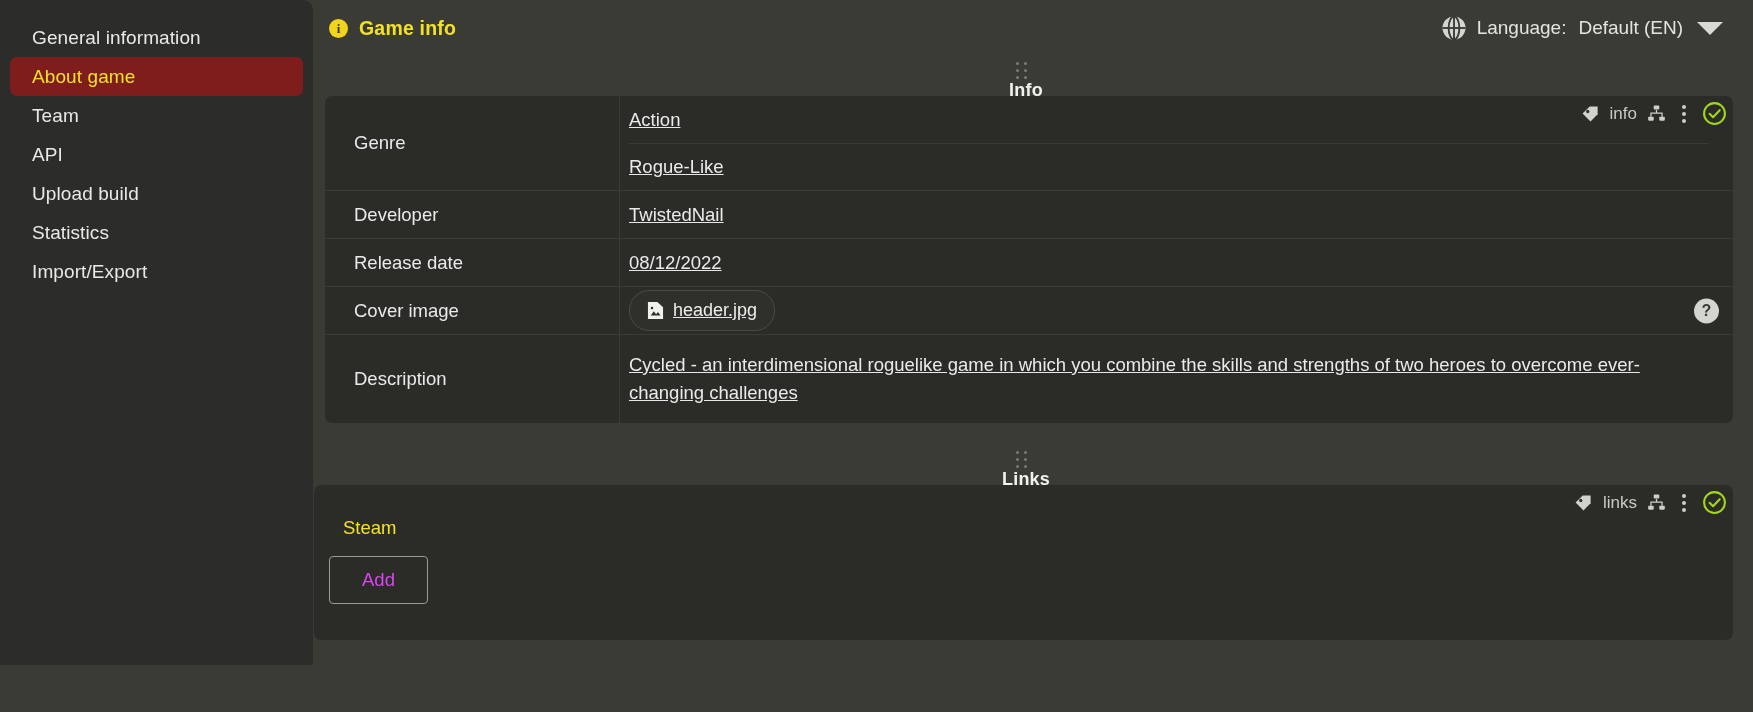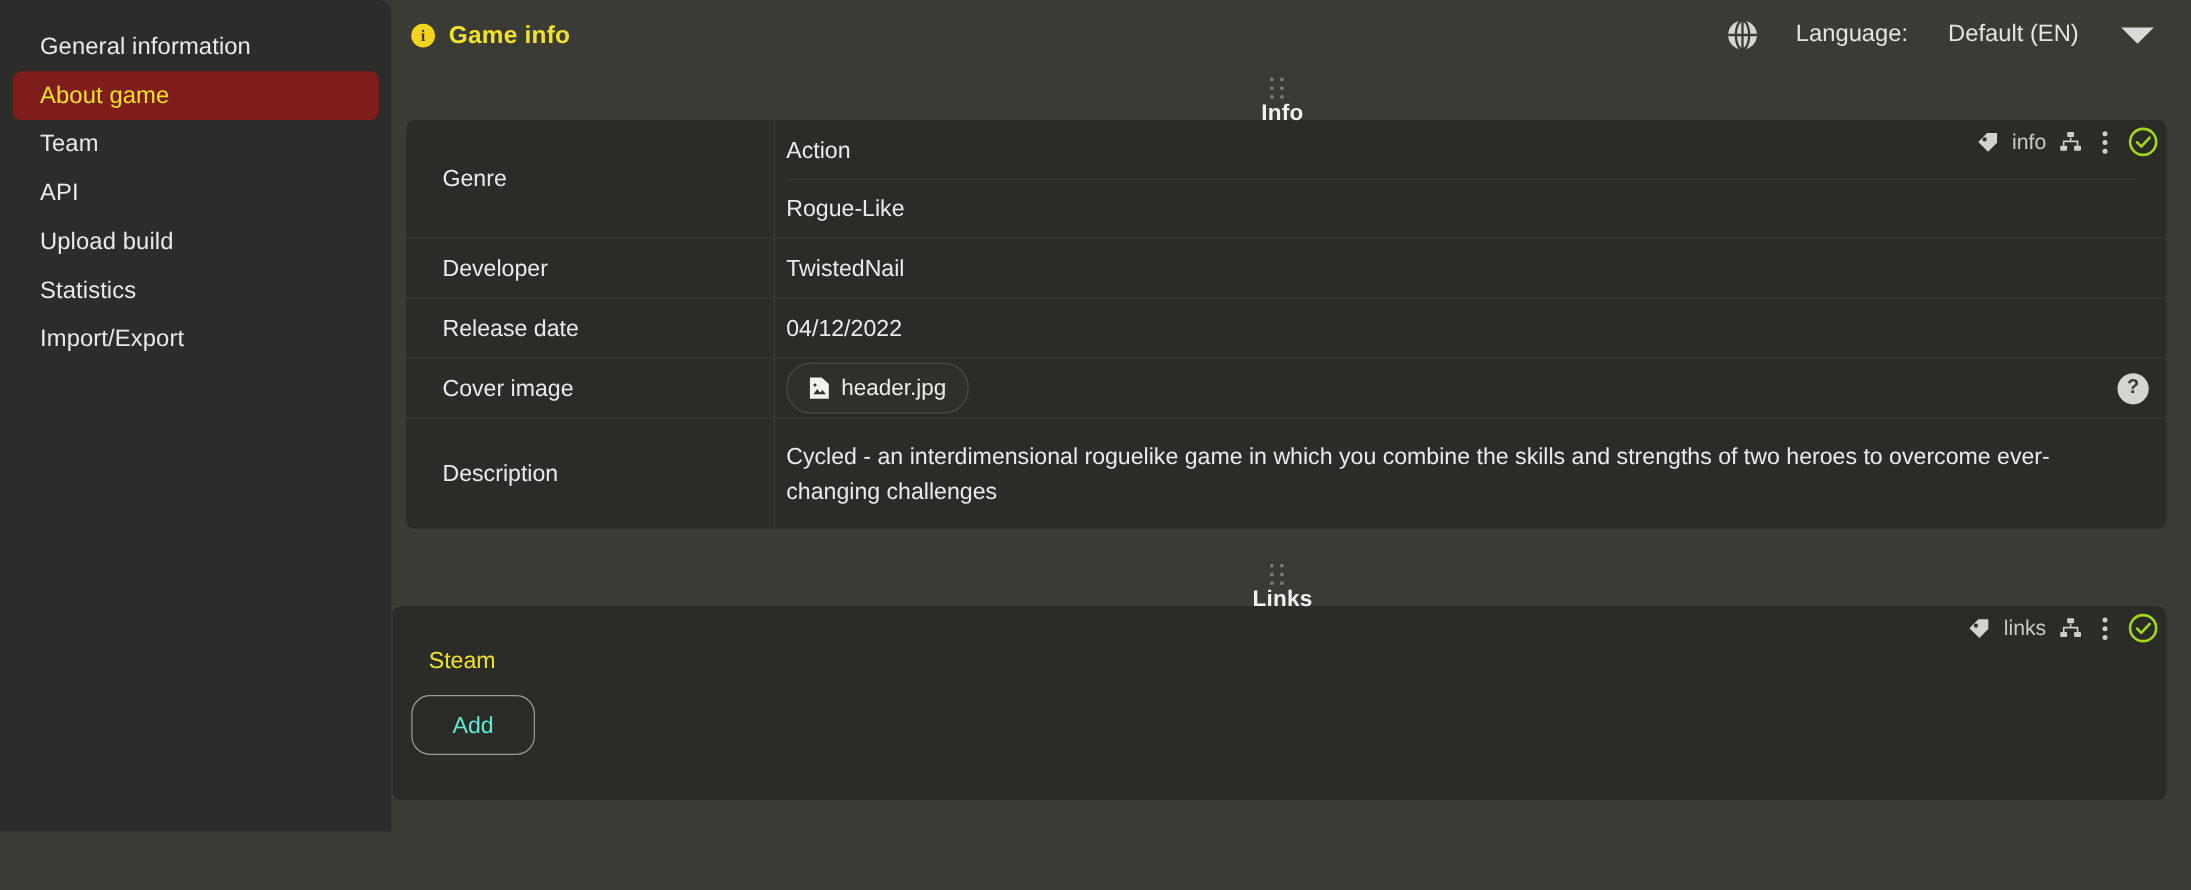--- a/index.html
+++ b/index.html
@@ -81,21 +81,21 @@
   .page-title {
     color: #f2e227;
     font-size: 19.5px;
     font-weight: bold;
     letter-spacing: 0.2px;
   }
   .lang-wrap {
     margin-left: auto;
     display: flex;
     align-items: center;
-    gap: 28px;
+    gap: 8px;
     padding-right: 10px;
   }
   .globe { width: 30px; height: 30px; display:block; }
   .lang-label { font-size: 19px; color: #e3e3e0; }
   .lang-value { font-size: 19px; color: #e3e3e0; margin-left: 4px;}
   .caret {
     width: 0; height: 0;
     border-left: 13px solid transparent;
     border-right: 13px solid transparent;
     border-top: 13px solid #d9d9d6;
@@ -176,20 +176,21 @@
     color: #eaeae8;
     border-right: 1px solid #3a3a36;
   }
   .tvalue {
     flex: 1 1 auto;
     min-width: 0;
     padding: 0 24px 0 9px;
     display: flex;
     flex-direction: column;
     justify-content: center;
+    text-decoration: underline;
   }
   .subrow {
     height: 47px;
     display: flex;
     align-items: center;
     font-size: 18.5px;
     color: #eaeae8;
     padding-left: 0;
   }
   .subrow + .subrow { border-top: 1px solid #3a3a36; }
@@ -248,22 +249,22 @@
   .link-group-title {
     font-size: 18.5px;
     color: #f2e227;
     padding: 0 0 0 29px;
     margin-bottom: 17px;
   }
   .add-btn {
     margin-left: 15px;
     background: transparent;
     border: 1px solid #9a9a93;
-    border-radius: 15px;
-    color: #5eead4;
+    border-radius: 4px;
+    color: #d946ef;
     font-size: 18.5px;
     font-family: "Liberation Sans", sans-serif;
     padding: 12px 0;
     width: 99px;
     cursor: pointer;
   }
   .spacer-sm { height: 22px; }
 </style>
 </head>
 <body>
@@ -369,21 +370,21 @@
       <div class="trow">
         <div class="tlabel">Developer</div>
         <div class="tvalue">
           <div class="simple-val">TwistedNail</div>
         </div>
       </div>
 
       <div class="trow">
         <div class="tlabel">Release date</div>
         <div class="tvalue">
-          <div class="simple-val">04/12/2022</div>
+          <div class="simple-val">08/12/2022</div>
         </div>
       </div>
 
       <div class="trow cover-row">
         <div class="tlabel">Cover image</div>
         <div class="tvalue">
           <div class="simple-val">
             <span class="file-chip">
               <span>
                 <svg class="file-icon" viewBox="0 0 18 20">

